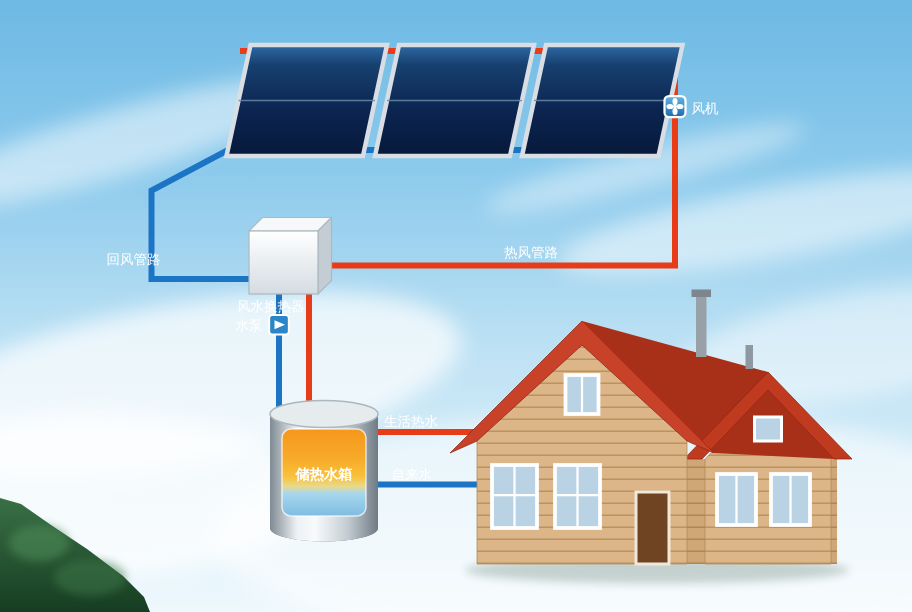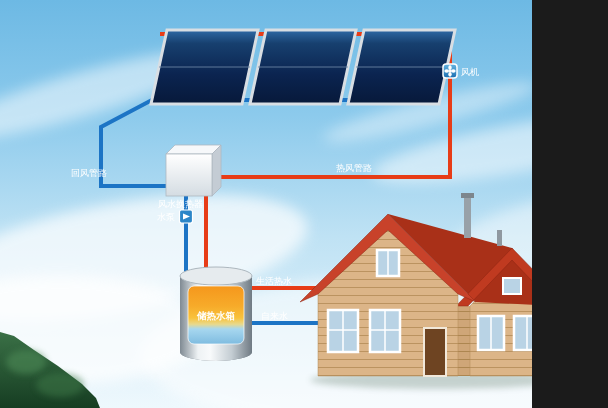--- a/index.html
+++ b/index.html
@@ -1,17 +1,17 @@
 <!DOCTYPE html>
 <html style="--hot-pipe: #e73c17; --cold-pipe: #1c74c5; --label-text: #ffffff; --panel-glass: #0c2a52; --panel-frame: #d8dee3; --roof: #c03a20; --wall: #dcb588; --tank-hot: #f5971c; --tank-warm: #f9c23c; --tank-cold: #7fbce0; --icon-blue: #2b86c8; --sky-top: #6db9e4; --sky-bottom: #eef8fd; --mountain-green: #2c5e38;"><head>
 <meta charset="utf-8">
 <style>
   html,body{margin:0;padding:0;background:#1b1b1b;}
   #canvas{
-    position:relative;width:532px;height:408px;overflow:hidden;
+    position:relative;width:608px;height:408px;overflow:hidden;
     background:linear-gradient(180deg,var(--sky-top,#6db9e4) 0%,#8ccaec 28%,#bfe2f4 58%,var(--sky-bottom,#eef8fd) 100%);
     font-family:"Liberation Sans",sans-serif;
   }
   #canvas svg{position:absolute;left:0;top:0;}
   text.lbl{
     fill:var(--label-text,#ffffff);
     font-family:"Liberation Sans",sans-serif;
     font-size:9px;
   }
   text.lbl-bold{font-weight:bold;font-size:9.5px;}

